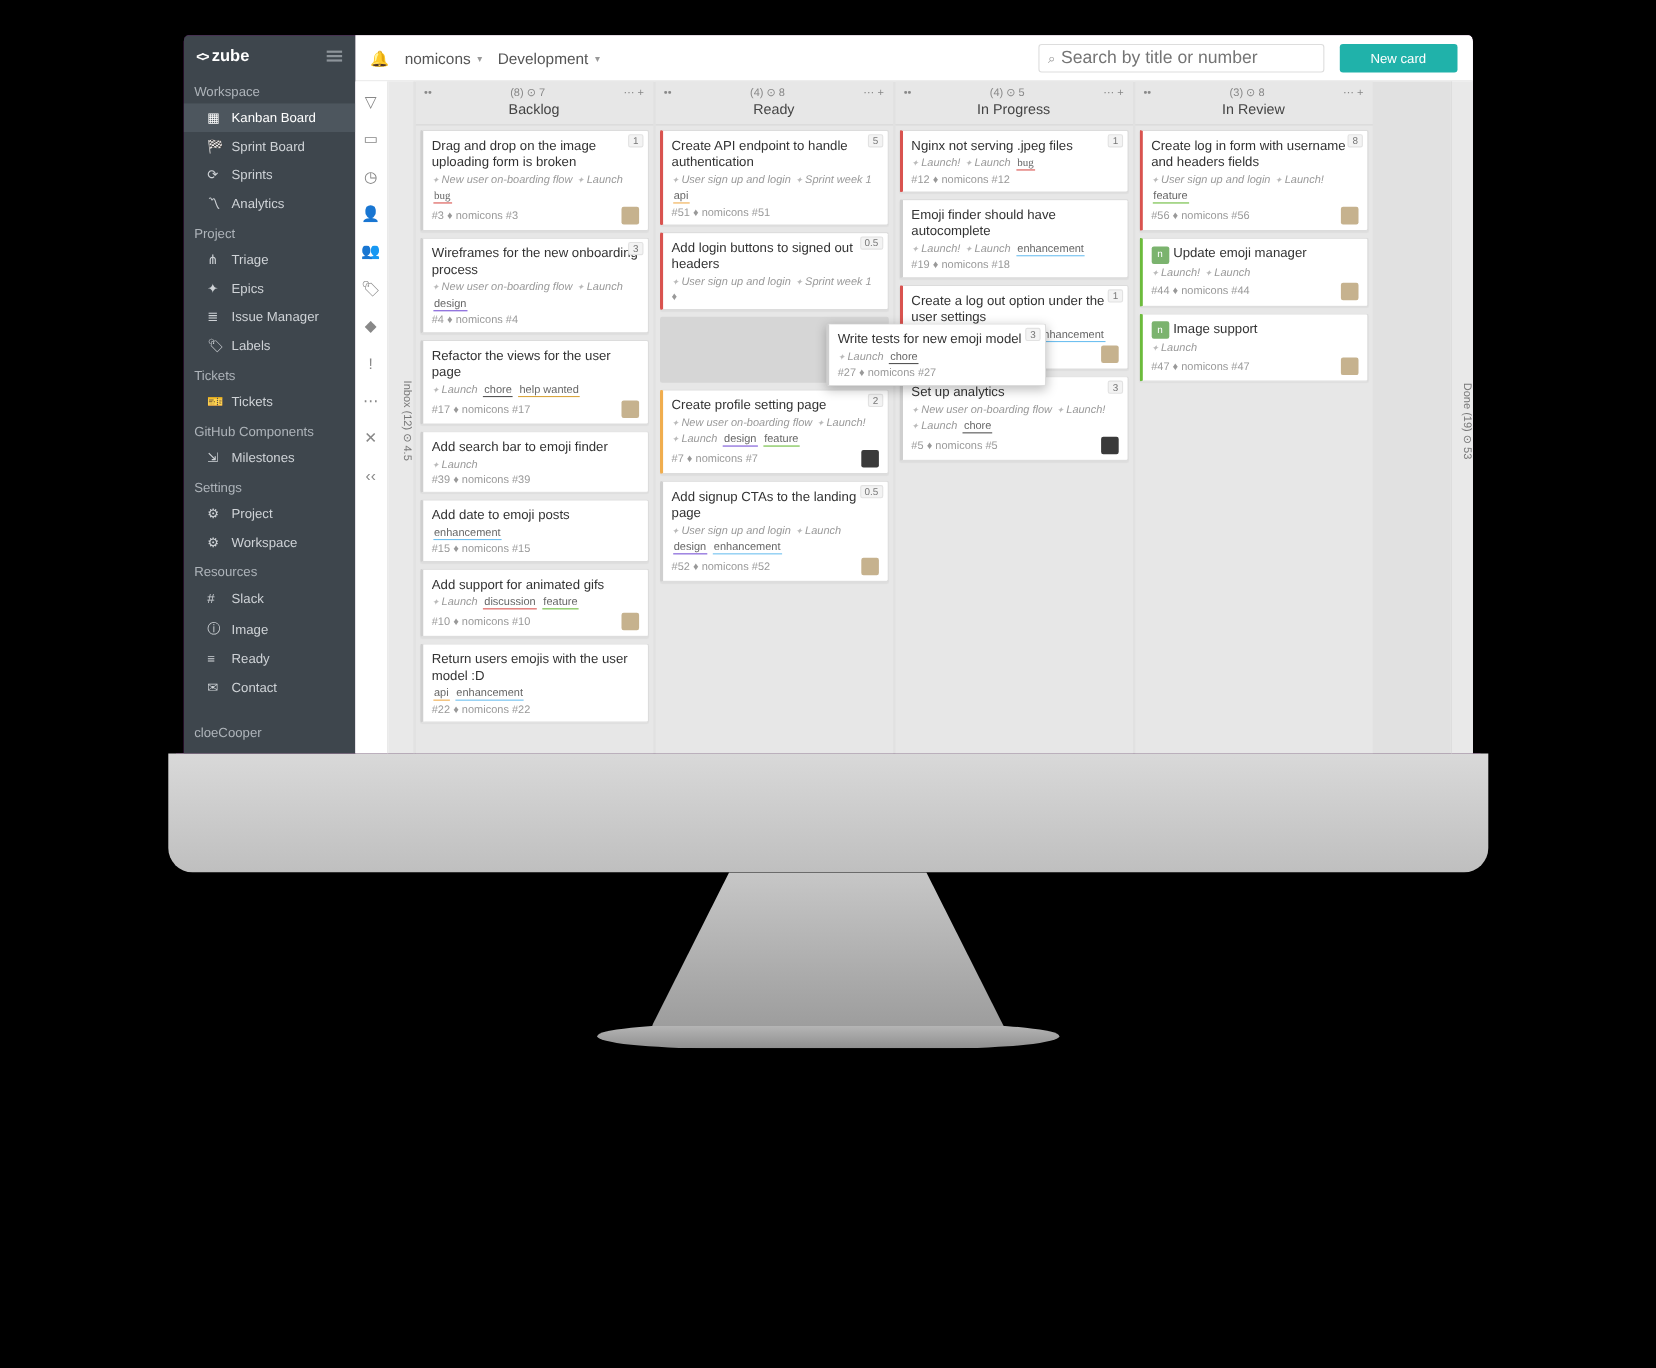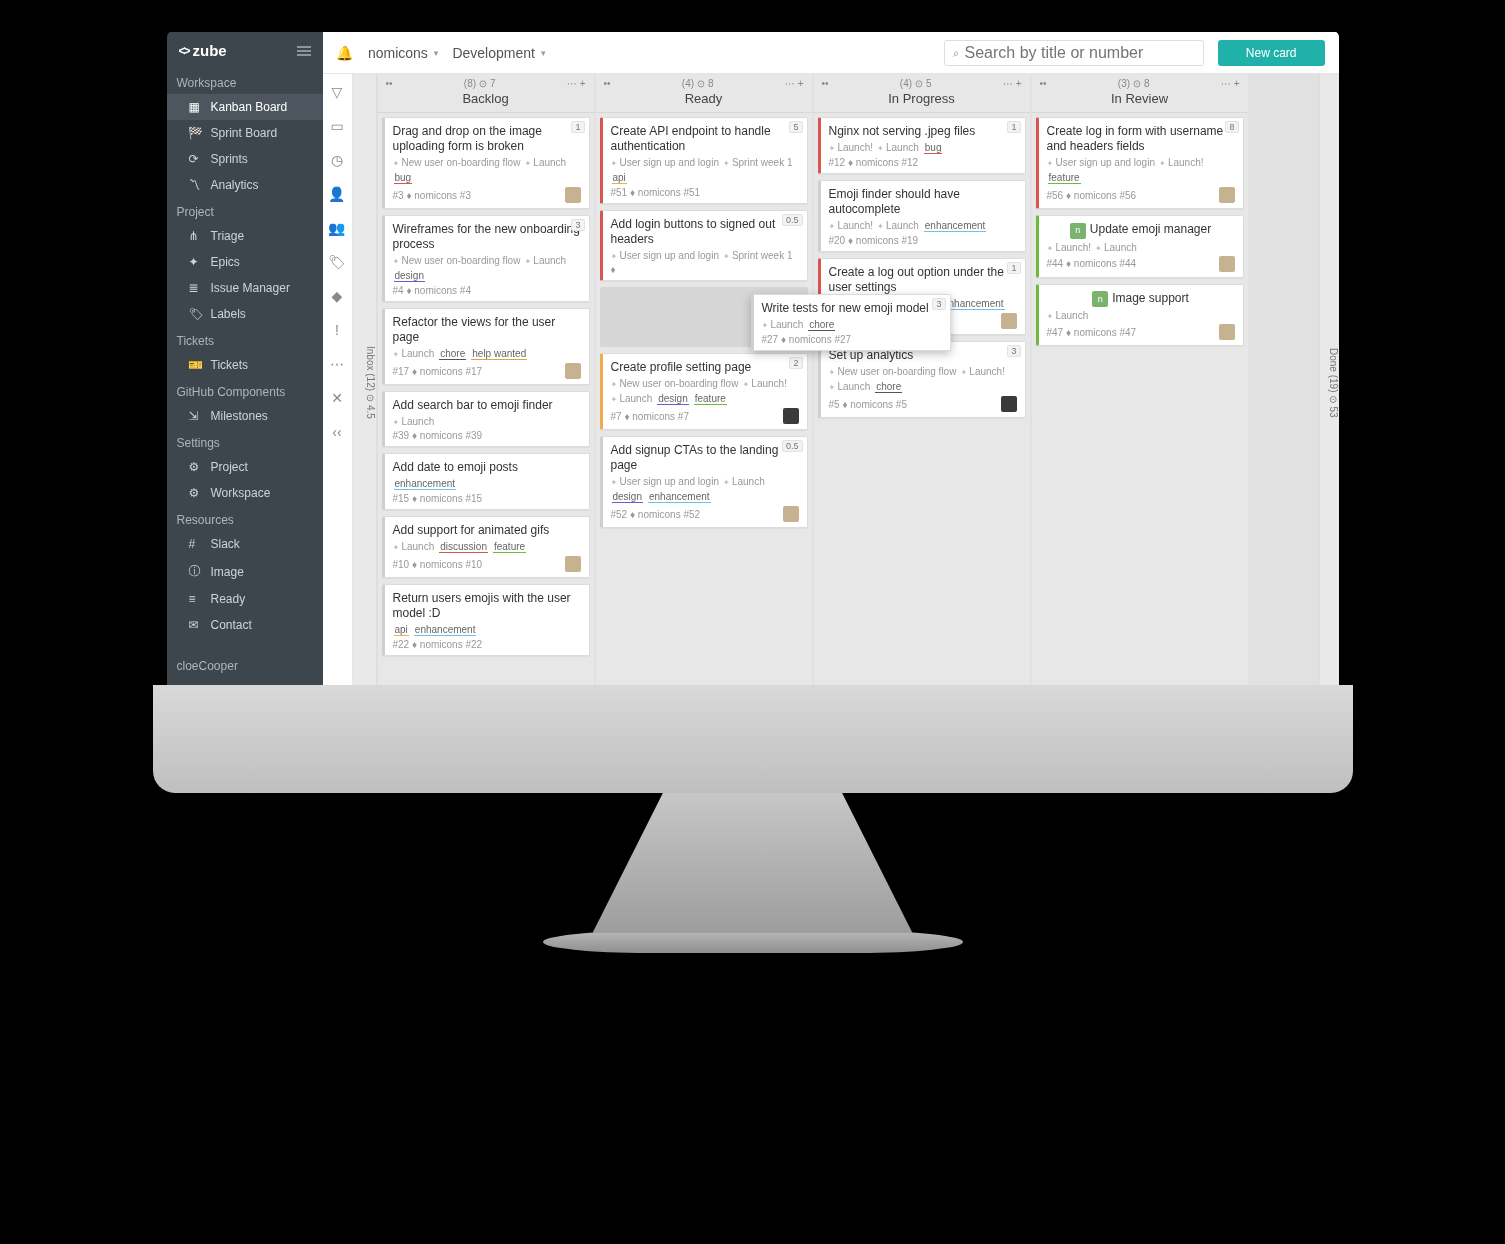--- a/index.html
+++ b/index.html
@@ -41,38 +41,38 @@
 .col-head { padding:4px 8px; font-size:11px; color:#777; border-bottom:1px solid #d7d7d7;}
 .col-head-row{display:flex; justify-content:space-between; align-items:center;}
 .col-title { font-size:13px; color:#444; text-align:center; padding:2px 0;}
 .col-stats { font-size:10px; color:#888;}
 .col-body { flex:1; overflow-y:auto; padding:4px;}
 .card { background:#fff; border:1px solid #dcdcdc; border-left-width:3px; border-radius:2px; padding:6px 8px 5px; margin-bottom:6px; font-size:11px; color:#555; position:relative; box-shadow:0 1px 1px rgba(0,0,0,.04);}
 .card.dragging{ box-shadow:0 3px 10px rgba(0,0,0,.25); position:absolute; z-index:50; width:200px;}
 .card-title{ font-size:12px; color:#333; line-height:1.25; margin-bottom:3px;}
 .card-points{ position:absolute; top:3px; right:4px; background:#f3f3f3; border:1px solid #e2e2e2; font-size:9px; color:#777; padding:0 3px; border-radius:2px;}
 .meta{ font-size:10px; color:#999; display:flex; flex-wrap:wrap; gap:4px; margin-bottom:3px;}
-.meta .m{ white-space:nowrap;}
+.meta .m{ white-space:nowrap;font-style:italic;}
 .meta .m::before{ content:"✦ "; font-size:8px; color:#bbb;}
 .tag{ border-bottom:1px solid; padding:0 1px; margin-left:1px;}
-.tag.bug{border-color:#d9534f;color:#666;}
+.tag.bug{border-color:#d9534f;color:#666;font-family:Liberation Serif, serif;}
 .tag.design{border-color:#7955d6;color:#666;}
 .tag.feature{border-color:#6cbb3c;color:#666;}
 .tag.api{border-color:#f0ad4e;color:#666;}
 .tag.enhancement{border-color:#6fc0f0;color:#666;}
 .tag.chore{border-color:#555;color:#666;}
 .tag.help{border-color:#d9a63f;color:#666;}
 .tag.discussion{border-color:#d9534f;color:#666;}
 .cf{ display:flex; justify-content:space-between; align-items:center; font-size:10px; color:#999;}
 .avatar{ width:16px; height:16px; background:#c6b28e; border-radius:2px;}
 .avatar.dk{background:#3a3a3a;}
 .avatar.gr{background:#7bb36e;color:#fff;display:flex;align-items:center;justify-content:center;font-size:9px;}
 .blc-gray{border-left-color:#cfcfcf;}
 .blc-red{border-left-color:#d9534f;}
-.blc-green{border-left-color:#6cbb3c;text-align:center;}
+.blc-green{border-left-color:#6cbb3c;}
 .blc-orange{border-left-color:#f0ad4e;}
 .dropzone{ background:#d6d6d6; border-radius:2px; height:60px; margin-bottom:6px;}
 </style>
 </head>
 <body>
 
 <div class="monitor">
 <div class="screen">
 
 <aside class="sidebar">
@@ -361,21 +361,21 @@
                   </div>
                 </div>
                 <div class="card blc-gray">
                   <div class="card-title">Emoji finder should have autocomplete</div>
                   <div class="meta">
                     <span class="m">Launch!</span>
                     <span class="m">Launch</span> 
                     <span class="tag enhancement">enhancement</span>
                   </div>
                   <div class="cf">
-                    <span>#20 ♦ nomicons #19</span>
+                    <span>#19 ♦ nomicons #18</span>
                   </div>
                 </div>
                 <div class="card blc-red">
                   <span class="card-points">1</span>
                   <div class="card-title">Create a log out option under the user settings</div>
                   <div class="meta">
                     <span class="m">User sign up and login</span> 
                     <span class="tag enhancement">enhancement</span>
                   </div>
                   <div class="cf">

